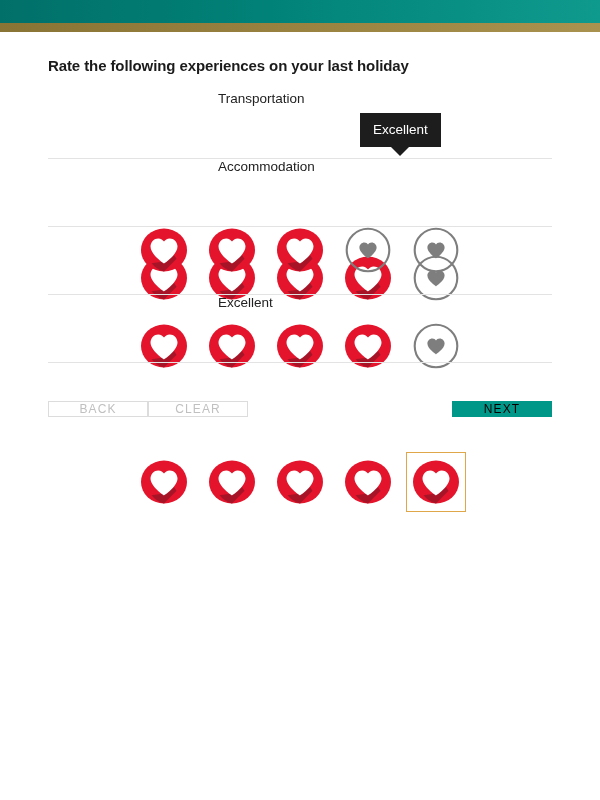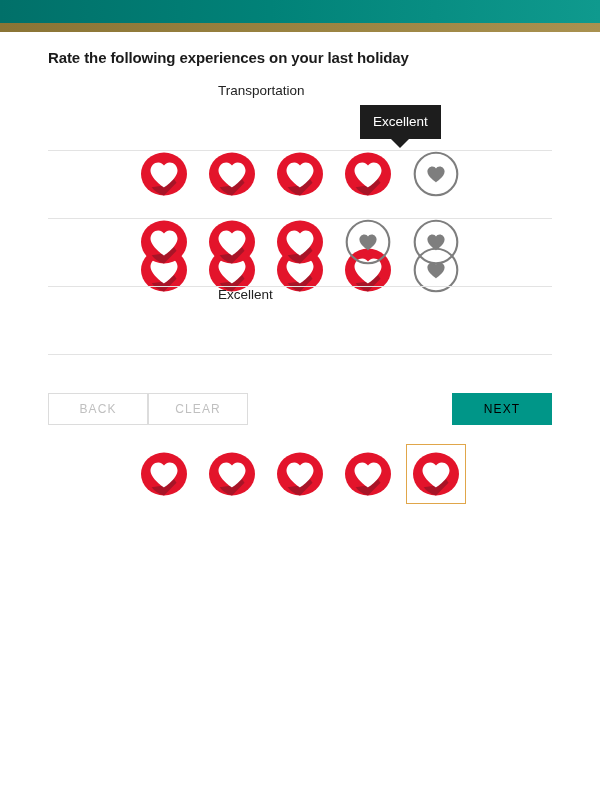--- a/index.html
+++ b/index.html
@@ -36,21 +36,21 @@
   #survey {
     padding: 0 48px;
   }
 
   #page-title {
     font-size: 15px;
     font-weight: bold;
     color: #1b1b1b;
     letter-spacing: -0.1px;
     margin: 0;
-    padding-top: 16px;
+    padding-top: 24px;
     padding-bottom: 0;
     line-height: 20px;
   }
 
   #rating-rows {
     margin-top: 15px;
     position: relative;
   }
 
   .rating-row {
@@ -120,21 +120,21 @@
     border-top: 9px solid #1d1d1d;
   }
 
   
   #button-bar {
     display: flex;
     align-items: center;
     margin-top: 38px;
   }
   .btn {
-    height: 32px;
+    height: 16px;
     font-size: 12px;
     letter-spacing: 1.1px;
     font-family: "Liberation Sans", sans-serif;
     display: inline-flex;
     align-items: center;
     justify-content: center;
     background: #ffffff;
     border: 1px solid #dcdcdc;
     color: #c0c0c0;
     cursor: default;
@@ -197,20 +197,21 @@
           </button>
           <button class="heart-btn">
             <svg viewBox="0 0 46 46" xmlns="http://www.w3.org/2000/svg">
               <circle cx="23" cy="23" r="21.3" fill="none" stroke="#7E7E7E" stroke-width="2.1"></circle>
               <path d="M23 31.4 C23 31.4 14.4 25.8 14.4 20.6 C14.4 17.5 16.8 15.4 19.3 15.4 C21.1 15.4 22.3 16.3 23 17.4 C23.7 16.3 24.9 15.4 26.7 15.4 C29.2 15.4 31.6 17.5 31.6 20.6 C31.6 25.8 23 31.4 23 31.4 Z" fill="#7E7E7E"></path>
             </svg>
           </button>
         </div>
       </div>
       <div class="rating-row">
+        <div class="row-label">Accommodation</div>
         <div class="hearts">
           <button class="heart-btn">
             <svg viewBox="0 0 46 46" xmlns="http://www.w3.org/2000/svg">
               <ellipse cx="23" cy="23" rx="23" ry="21.5" fill="#E3142B"></ellipse>
               <path d="M13.2 20.5 L23 34.5 L10.6 36.2 A23 21.5 0 0 0 23 44.5 L35.5 31.8 L28 20.5 Z" fill="#A81427"></path>
               <path d="M23 36.5 C23 36.5 9.5 27.8 9.5 19.6 C9.5 14.8 13.2 11.4 17.2 11.4 C20 11.4 21.9 12.9 23 14.6 C24.1 12.9 26 11.4 28.8 11.4 C32.8 11.4 36.5 14.8 36.5 19.6 C36.5 27.8 23 36.5 23 36.5 Z" fill="#FFFFFF"></path>
             </svg>
           </button>
           <button class="heart-btn">
             <svg viewBox="0 0 46 46" xmlns="http://www.w3.org/2000/svg">

